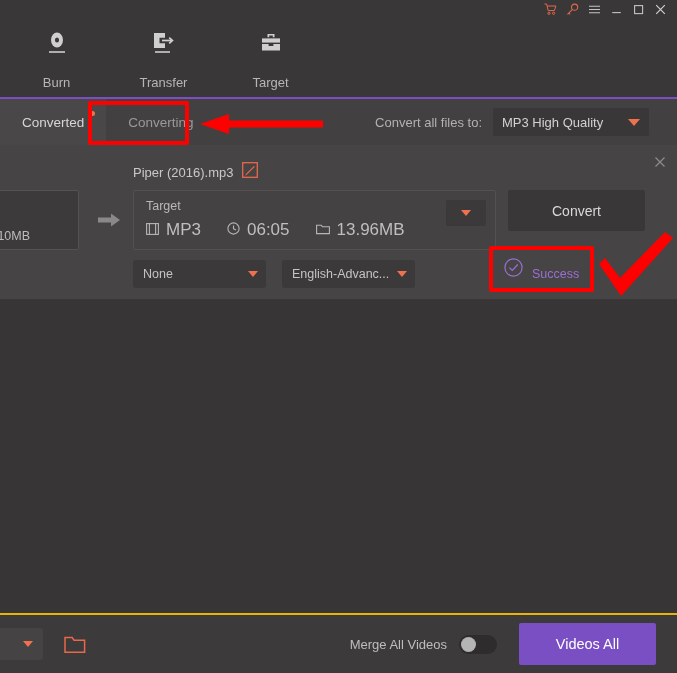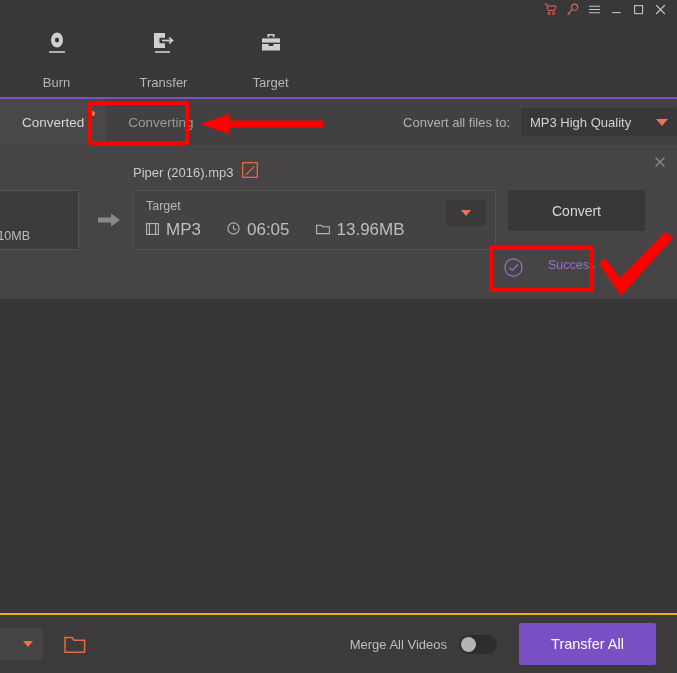--- a/index.html
+++ b/index.html
@@ -121,20 +121,21 @@
     border-radius: 50%;
     background: #f0714f;
     position: absolute;
     top: 12px;
     right: 11px;
   }
   .convert-all-to {
     margin-left: auto;
     display: flex;
     align-items: center;
+    padding-right: 28px;
   }
   .convert-all-to .cat-label {
     font-size: 13px;
     color: #b2b2b2;
     margin-right: 11px;
     white-space: nowrap;
   }
   .format-select {
     width: 156px;
     height: 28px;
@@ -314,22 +315,21 @@
     font-family: inherit;
     cursor: pointer;
   }
 
   
   .success-badge {
     position: absolute;
     top: 113px;
     left: 504px;
     display: flex;
-    align-items: flex-start;
-    gap: 16px;
+    align-items: flex-end;
   }
   .success-badge .sb-label {
     font-size: 12.5px;
     color: #9a6fd4;
     margin-left: 9px;
     white-space: nowrap;
   }
 
   
   .content-empty {
@@ -583,20 +583,30 @@
           </svg>
         </span>
         <span>13.96MB</span>
       </span>
     </div>
     <div class="tp-dropdown">
       <span class="caret sm"></span>
     </div>
   </div>
 
+  <div class="sel-row">
+    <div class="mini-select">
+      <span class="ms-value">None</span>
+      <span class="caret sm"></span>
+    </div>
+    <div class="mini-select">
+      <span class="ms-value">English-Advanc...</span>
+      <span class="caret sm"></span>
+    </div>
+  </div>
 
   <button class="convert-btn">Convert</button>
 
   <div class="success-badge">
     <span>
       <svg width="19" height="19" viewBox="0 0 19 19">
         <circle cx="9.5" cy="9.5" r="8.6" fill="none" stroke="#9a6fd4" stroke-width="1.2"></circle>
         <path d="M5.4 9.6 L8.3 12.4 L13.8 6.5" fill="none" stroke="#9a6fd4" stroke-width="1.3"></path>
       </svg>
     </span>
@@ -618,21 +628,21 @@
     </svg>
   </div>
 
   <div class="merge-group">
     <span class="mg-label">Merge All Videos</span>
     <div class="toggle">
       <span class="knob"></span>
     </div>
   </div>
 
-  <button class="convert-all-btn">Transfer All</button>
+  <button class="convert-all-btn">Videos All</button>
 </div>
 
 <div class="anno anno-box anno-box-tab"></div>
 
 <div class="anno" style="top:112px; left:198px; width:125px; height:24px;">
   <svg width="125" height="24" viewBox="0 0 125 24">
     <path d="M125 8.5 H31 V2 L2 12 L31 22 V15.5 H125 Z" fill="#ff0000"></path>
   </svg>
 </div>
 

